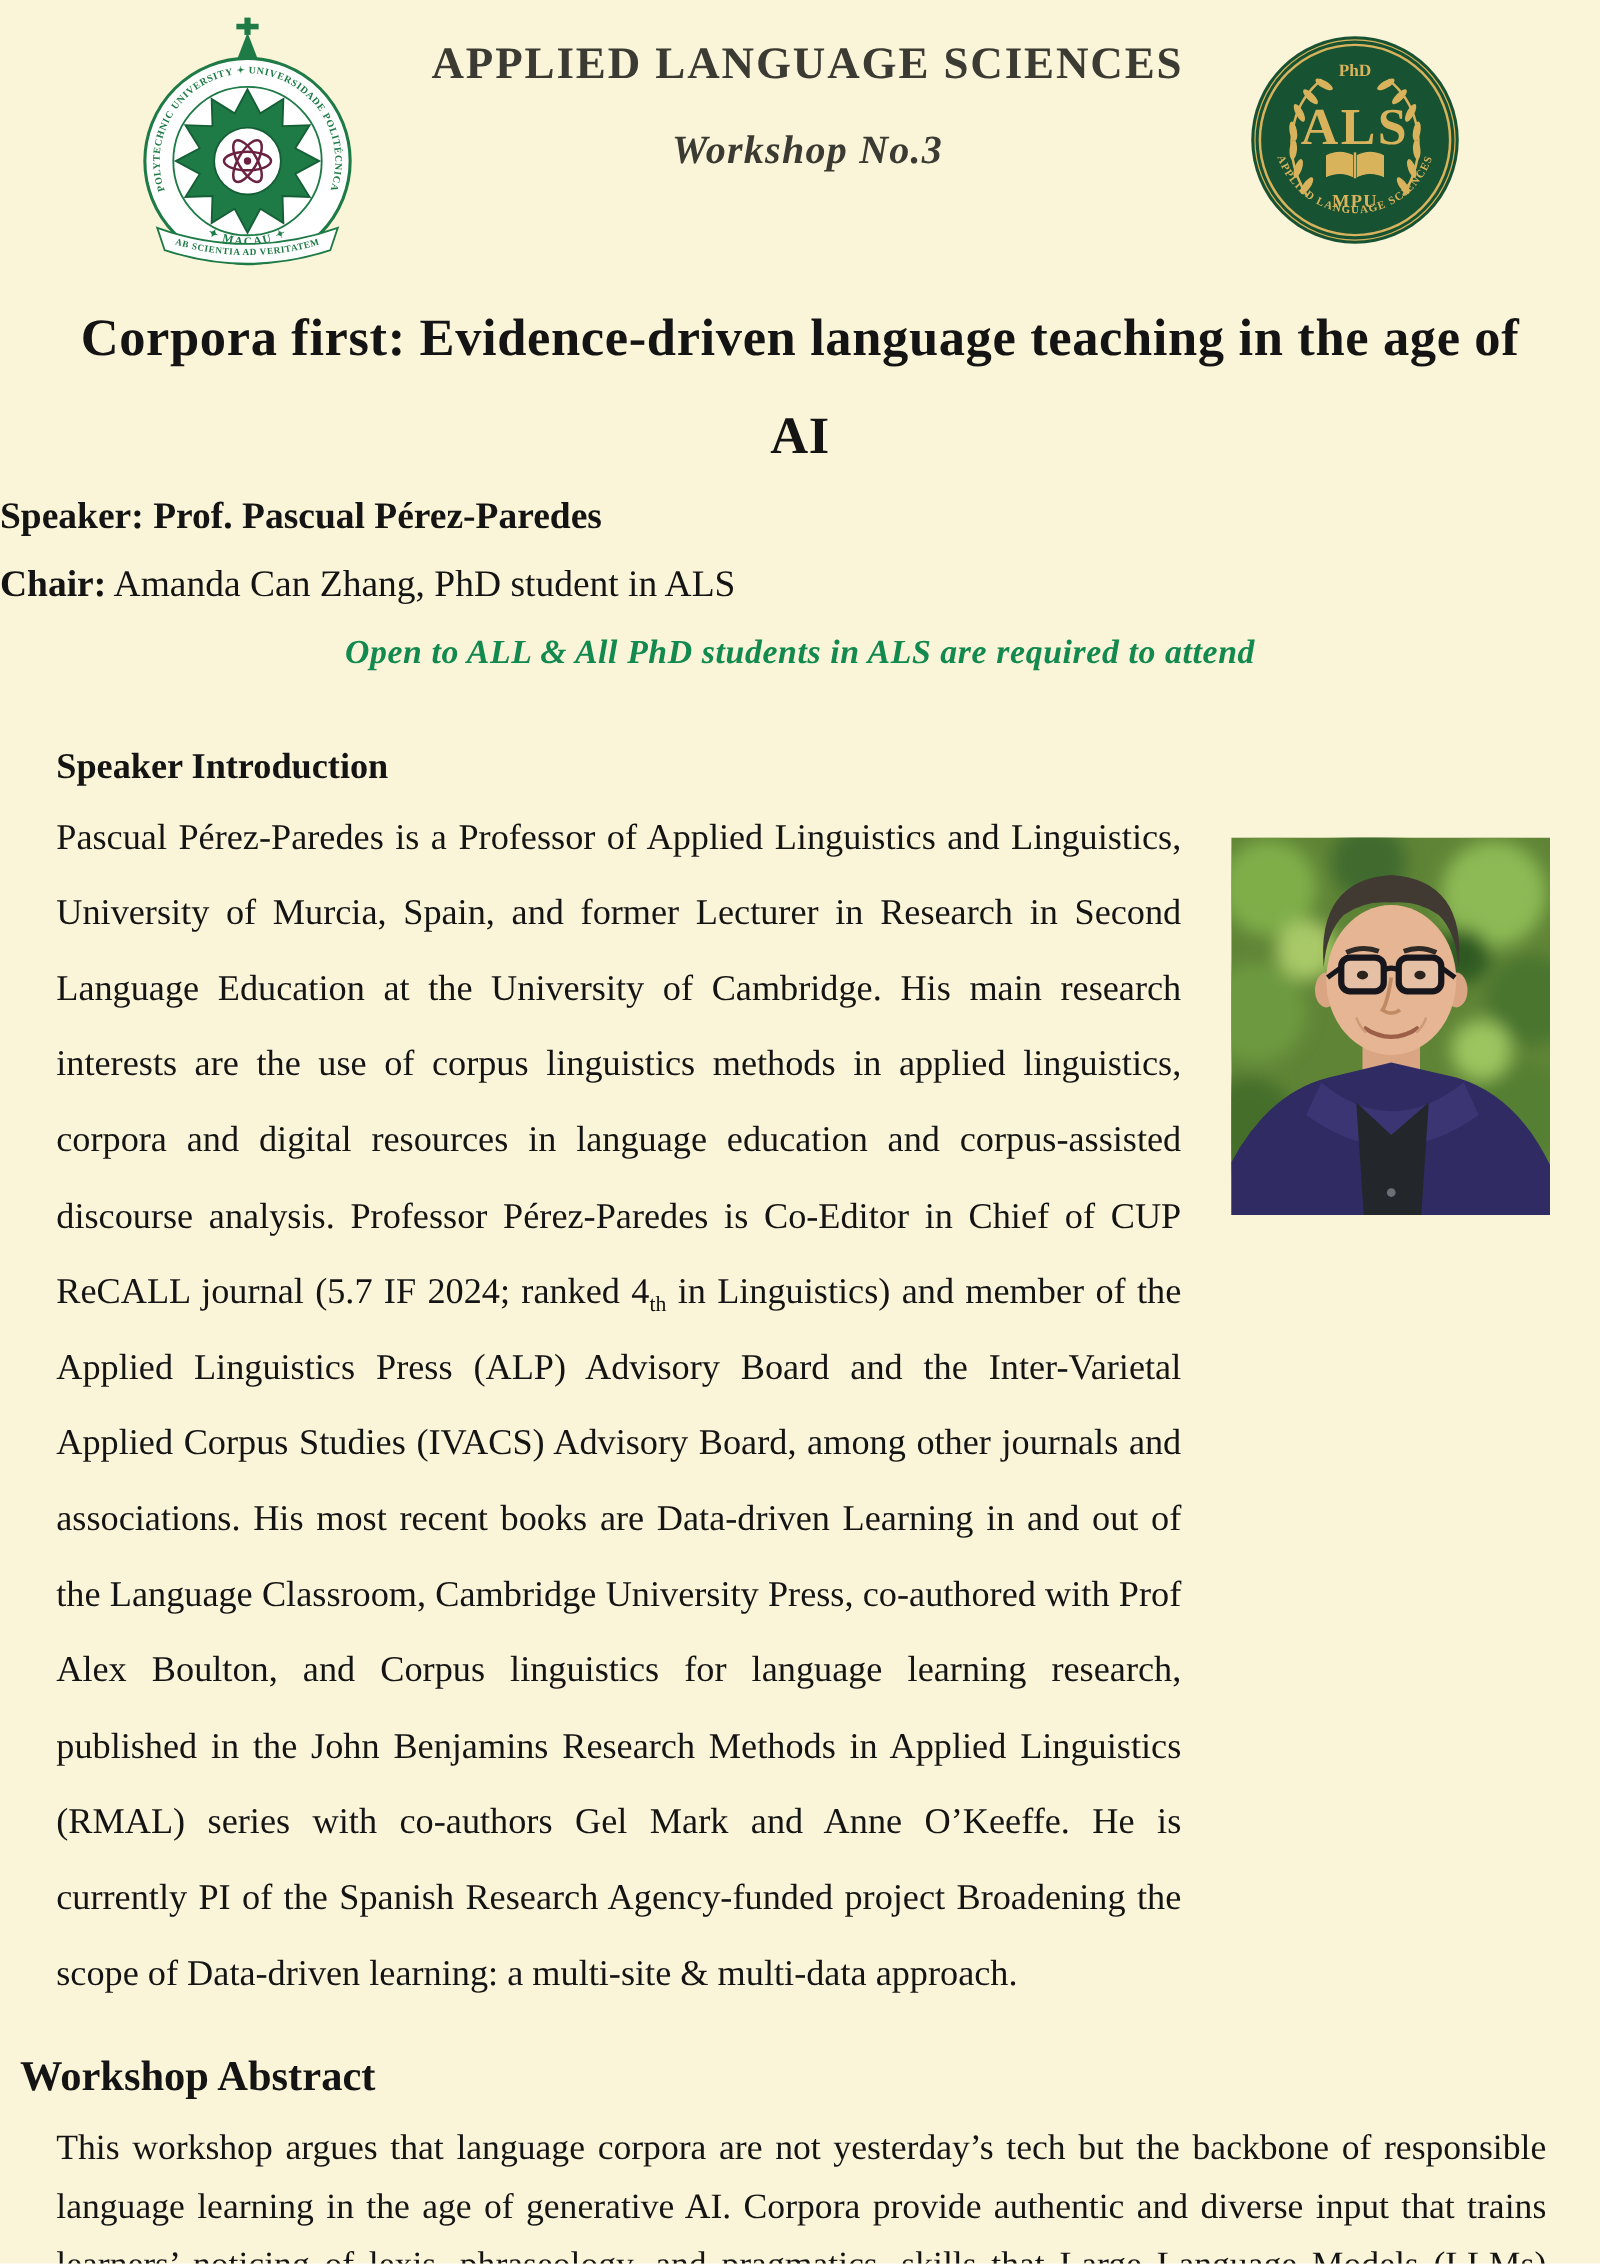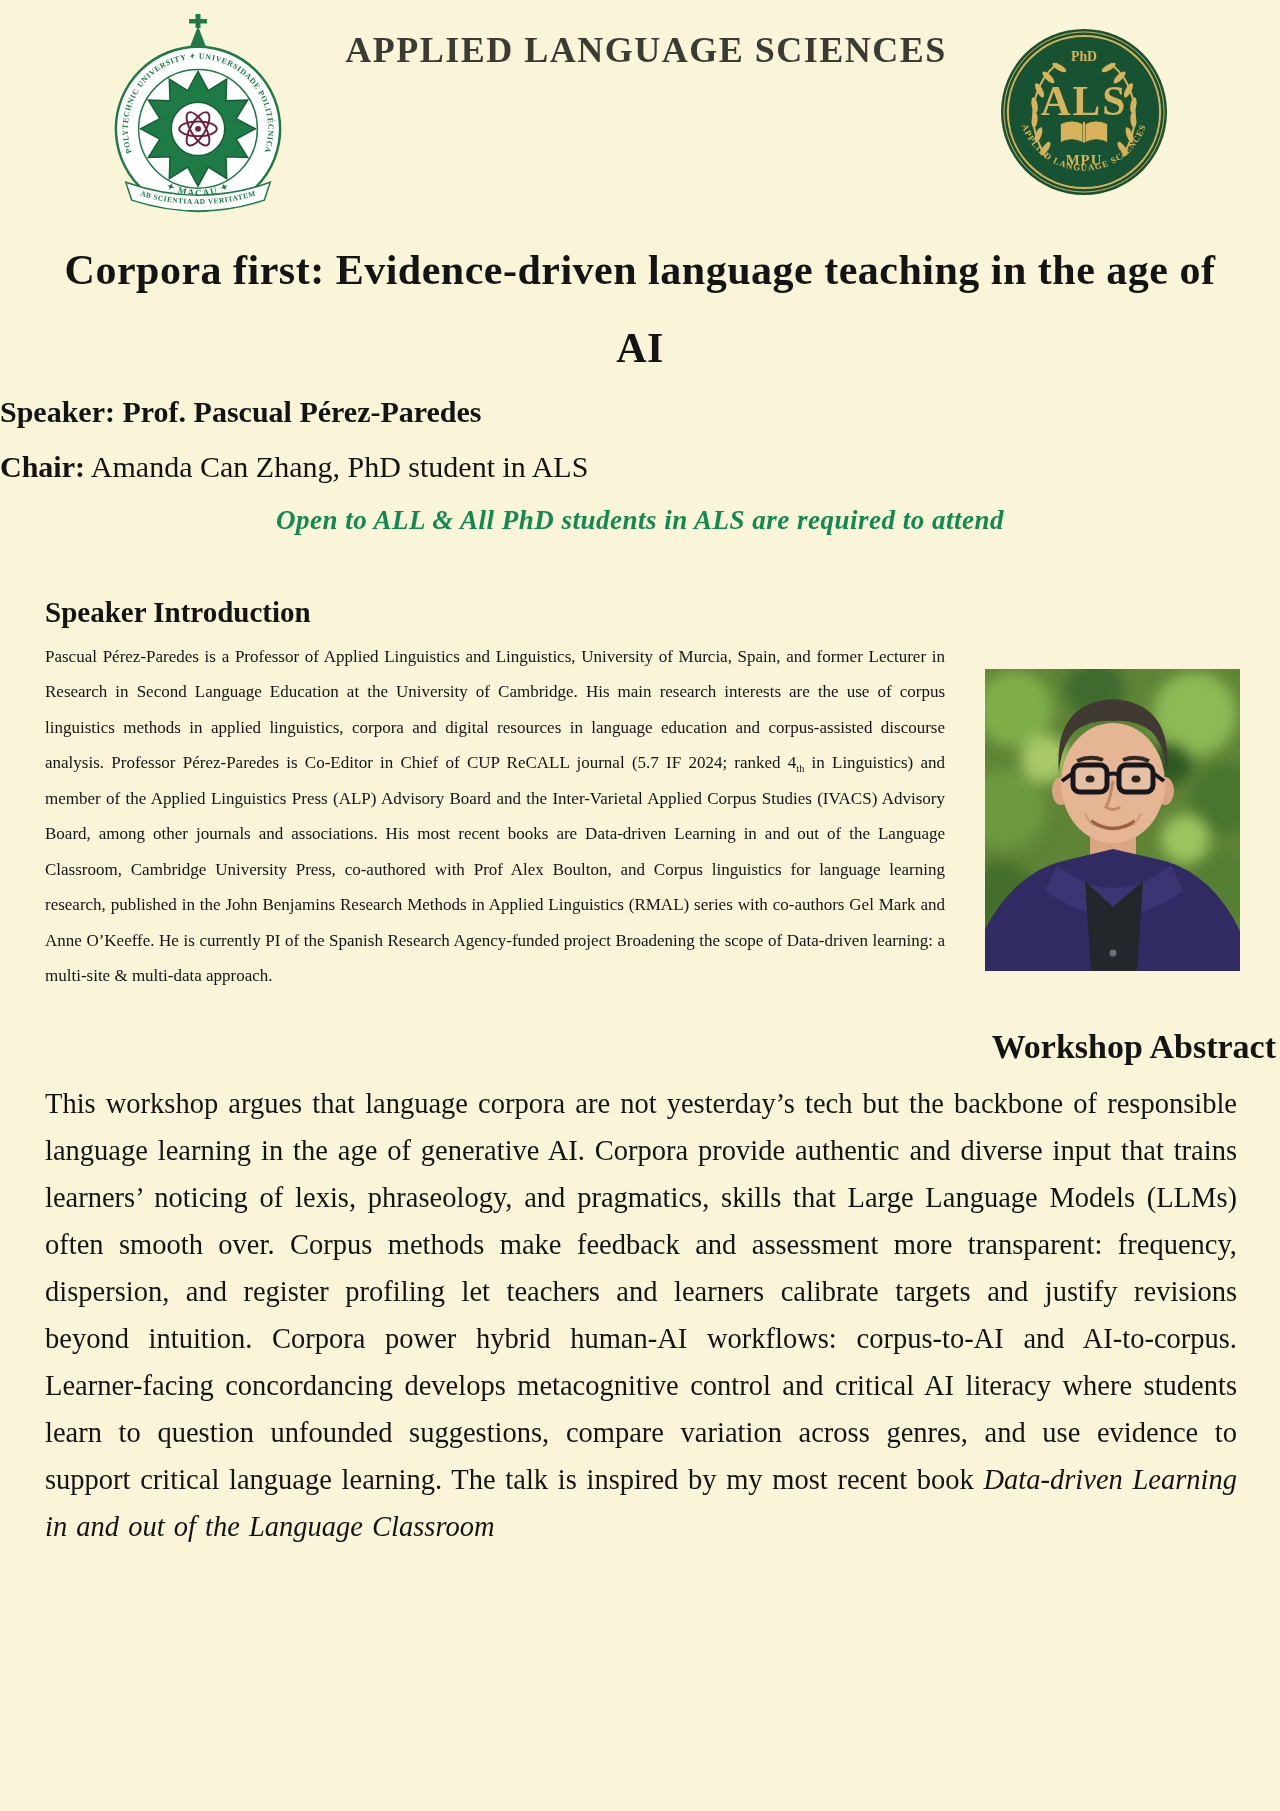--- a/index.html
+++ b/index.html
@@ -27,26 +27,26 @@
   
   .title{font-size:42px;font-weight:bold;text-align:center;line-height:1.85;margin:10px 40px 4px;letter-spacing:.5px;}
   .meta-line{font-size:30px;margin:0 0 12px;line-height:1.42;}
   .meta-label{font-weight:bold;}
   .bold{font-weight:bold;}
   .note{color:var(--accent-green,#12894E);font-weight:bold;font-style:italic;font-size:27px;text-align:center;margin:16px 0 0;letter-spacing:.5px;}
   
   .intro{margin:0 40px 0 45px;}
   .intro-heading{font-size:29px;font-weight:bold;margin:60px 0 0;}
   .intro-body{display:flex;gap:40px;align-items:flex-start;}
-  .intro-text{width:900px;flex:0 0 auto;font-size:17px;line-height:2.09;text-align:justify;margin:10px 0 0;}
+  .intro-text{width:900px;flex:0 0 auto;font-size:29px;line-height:2.09;text-align:justify;margin:10px 0 0;}
   .sub-th{font-size:60%;}
   .photo{width:255px;height:302px;flex:0 0 auto;margin:40px 0 0;padding:0;}
   .photo svg{display:block;width:255px;height:302px;}
   
-  .abstract-heading{font-size:34px;font-weight:bold;text-align:right;margin:34px 4px 14px;}
+  .abstract-heading{font-size:34px;font-weight:bold;text-align:left;margin:34px 16px 14px;}
   .abstract-text{margin:0 43px 0 45px;font-size:28.5px;line-height:1.65;text-align:justify;word-spacing:2px;}
   .book-title{font-style:italic;}
 </style>
 </head>
 <body>
 
 <div class="page">
 
   <div class="header">
 
@@ -85,20 +85,21 @@
 
         <path d="M22 172 Q95 198 168 172 L162 190 Q95 212 28 190 Z" fill="#FFFFFF" stroke="#1E7B46" stroke-width="1.5"></path>
         <text font-size="7.5" font-weight="bold" fill="#1E7B46" letter-spacing="0.5" font-family="Liberation Serif, serif">
           <textPath href="#mottoArc" startOffset="50%" text-anchor="middle">AB SCIENTIA AD VERITATEM</textPath>
         </text>
       </svg>
     </div>
 
     <div class="header-center">
       <div class="org-line">APPLIED LANGUAGE SCIENCES</div>
+      <div class="workshop-no">Workshop No.3</div>
     </div>
 
     <div class="logo-right">
       <svg viewBox="0 0 170 170" width="168" height="168">
         <circle cx="85" cy="85" r="84" fill="#175232"></circle>
         <circle cx="85" cy="85" r="77" fill="none" stroke="#D8B35C" stroke-width="2"></circle>
         <circle cx="85" cy="85" r="81" fill="none" stroke="#D8B35C" stroke-width="1"></circle>
         <defs>
           <path id="badgeArcBottom" d="M22 98 A66 66 0 0 0 148 98"></path>
         </defs>

